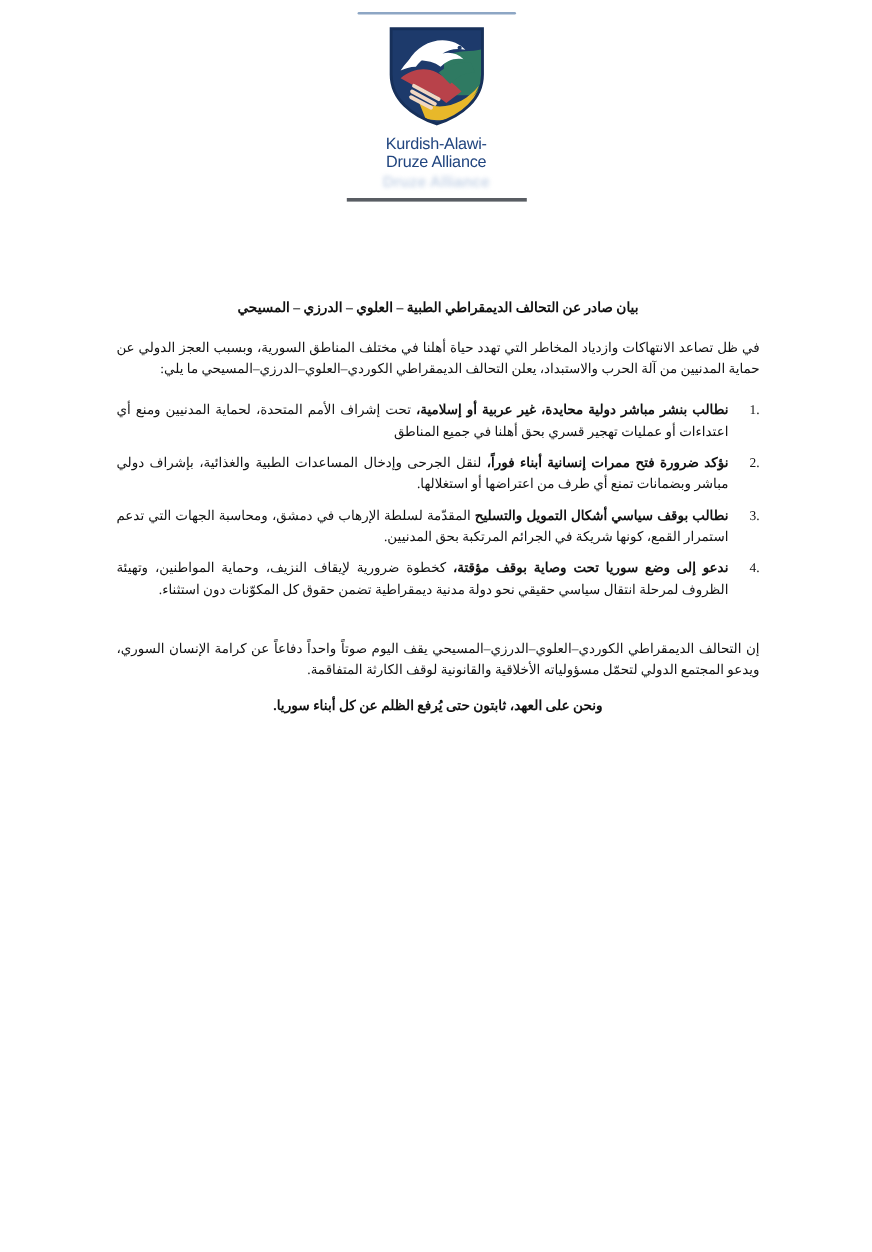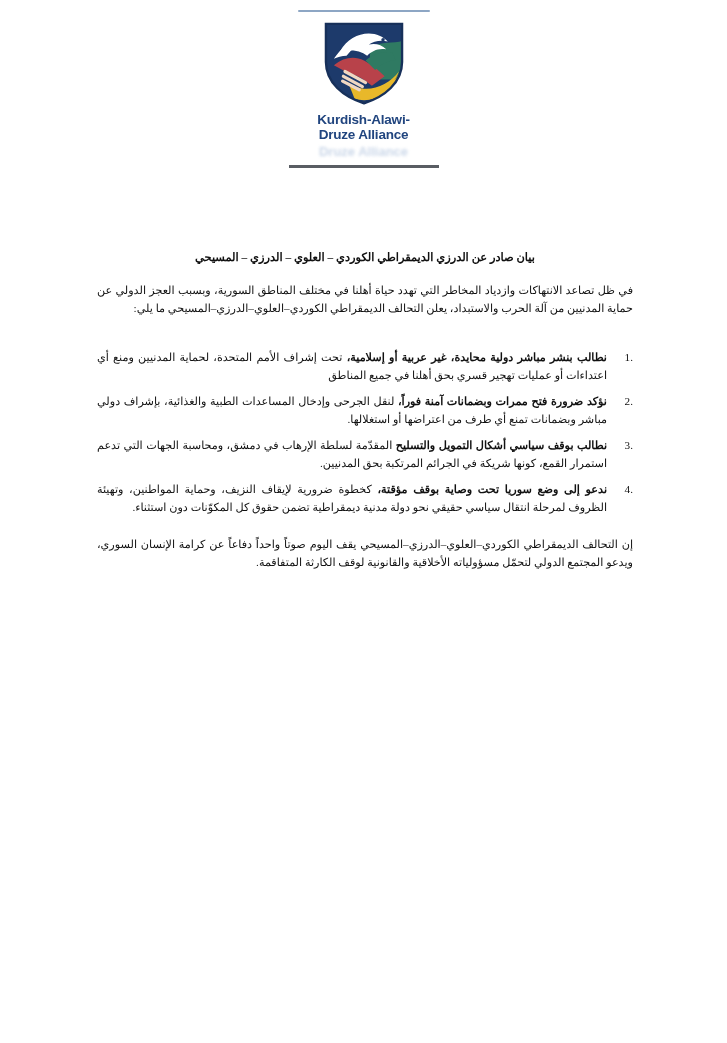--- a/index.html
+++ b/index.html
@@ -53,21 +53,21 @@
   .shield-wrap {
     width: 96px;
     height: 92px;
     position: relative;
   }
   .shield-wrap svg { display:block; width:100%; height:100%; }
 
   .logo-name {
     margin-top: 4px;
     font-family: "Liberation Sans", "DejaVu Sans", sans-serif;
-    font-weight: bold;
+    font-weight: normal;
     font-size: 13.5px;
     line-height: 15px;
     letter-spacing: -0.2px;
     color: #21457f;
     text-align: center;
     direction: ltr;
   }
   .logo-name-ghost {
     margin-top: 3px;
     font-family: "Liberation Sans", "DejaVu Sans", sans-serif;
@@ -107,22 +107,22 @@
     letter-spacing: 0;
   }
 
   .para {
     font-size: 11.2px;
     line-height: 17.5px;
     margin: 0 0 14px 0;
     text-align: justify;
     text-align-last: right;
   }
-  .para.intro { margin-bottom: 32px; }
-  .para.closing { margin-top: 20px; margin-bottom: 12px; }
+  .para.intro { margin-bottom: 17px; }
+  .para.closing { margin-top: 32px; margin-bottom: 12px; }
 
   .demands {
     list-style: none;
     margin: 0;
     padding: 0;
   }
   .demand {
     font-size: 11.2px;
     line-height: 17.5px;
     margin: 0 0 9px 0;
@@ -201,36 +201,37 @@
       </div>
 
       <div class="logo-name-ghost">Druze  Alliance</div>
 
       <div class="logo-rule"></div>
     </div>
   </div>
 
   <div class="doc-body">
 
-    <h1 class="doc-title">بيان صادر عن الدرزي الديمقراطي الكوردي – العلوي – الدرزي – المسيحي</h1>
+    <h1 class="doc-title">بيان صادر عن التحالف الديمقراطي الطبية – العلوي – الدرزي – المسيحي</h1>
 
     <p class="para intro">في ظل تصاعد الانتهاكات وازدياد المخاطر التي تهدد حياة أهلنا في مختلف المناطق السورية، وبسبب العجز الدولي عن حماية المدنيين من آلة الحرب والاستبداد، يعلن التحالف الديمقراطي الكوردي–العلوي–الدرزي–المسيحي ما يلي:</p>
 
     <ol class="demands">
       <li class="demand">
         <span class="num">1.</span><span class="lead">نطالب بنشر مباشر دولية محايدة، غير عربية أو إسلامية،</span><span> تحت إشراف الأمم المتحدة، لحماية المدنيين ومنع أي اعتداءات أو عمليات تهجير قسري بحق أهلنا في جميع المناطق</span>
       </li>
       <li class="demand">
-        <span class="num">2.</span><span class="lead">نؤكد ضرورة فتح ممرات وبضمانات آمنة فوراً،</span><span> لنقل الجرحى وإدخال المساعدات الطبية والغذائية، بإشراف دولي مباشر وبضمانات تمنع أي طرف من اعتراضها أو استغلالها.</span>
+        <span class="num">2.</span><span class="lead">نؤكد ضرورة فتح ممرات إنسانية أبناء فوراً،</span><span> لنقل الجرحى وإدخال المساعدات الطبية والغذائية، بإشراف دولي مباشر وبضمانات تمنع أي طرف من اعتراضها أو استغلالها.</span>
       </li>
       <li class="demand">
         <span class="num">3.</span><span class="lead">نطالب بوقف سياسي أشكال التمويل والتسليح</span><span> المقدّمة لسلطة الإرهاب في دمشق، ومحاسبة الجهات التي تدعم استمرار القمع، كونها شريكة في الجرائم المرتكبة بحق المدنيين.</span>
       </li>
       <li class="demand">
         <span class="num">4.</span><span class="lead">ندعو إلى وضع سوريا تحت وصاية بوقف مؤقتة،</span><span> كخطوة ضرورية لإيقاف النزيف، وحماية المواطنين، وتهيئة الظروف لمرحلة انتقال سياسي حقيقي نحو دولة مدنية ديمقراطية تضمن حقوق كل المكوّنات دون استثناء.</span>
       </li>
     </ol>
 
     <p class="para closing">إن التحالف الديمقراطي الكوردي–العلوي–الدرزي–المسيحي يقف اليوم صوتاً واحداً دفاعاً عن كرامة الإنسان السوري، ويدعو المجتمع الدولي لتحمّل مسؤولياته الأخلاقية والقانونية لوقف الكارثة المتفاقمة.</p>
 
+    <p class="pledge">ونحن على العهد، ثابتون حتى يُرفع الظلم عن كل أبناء سوريا.</p>
   </div>
 
 </div>
 
 </body></html>

